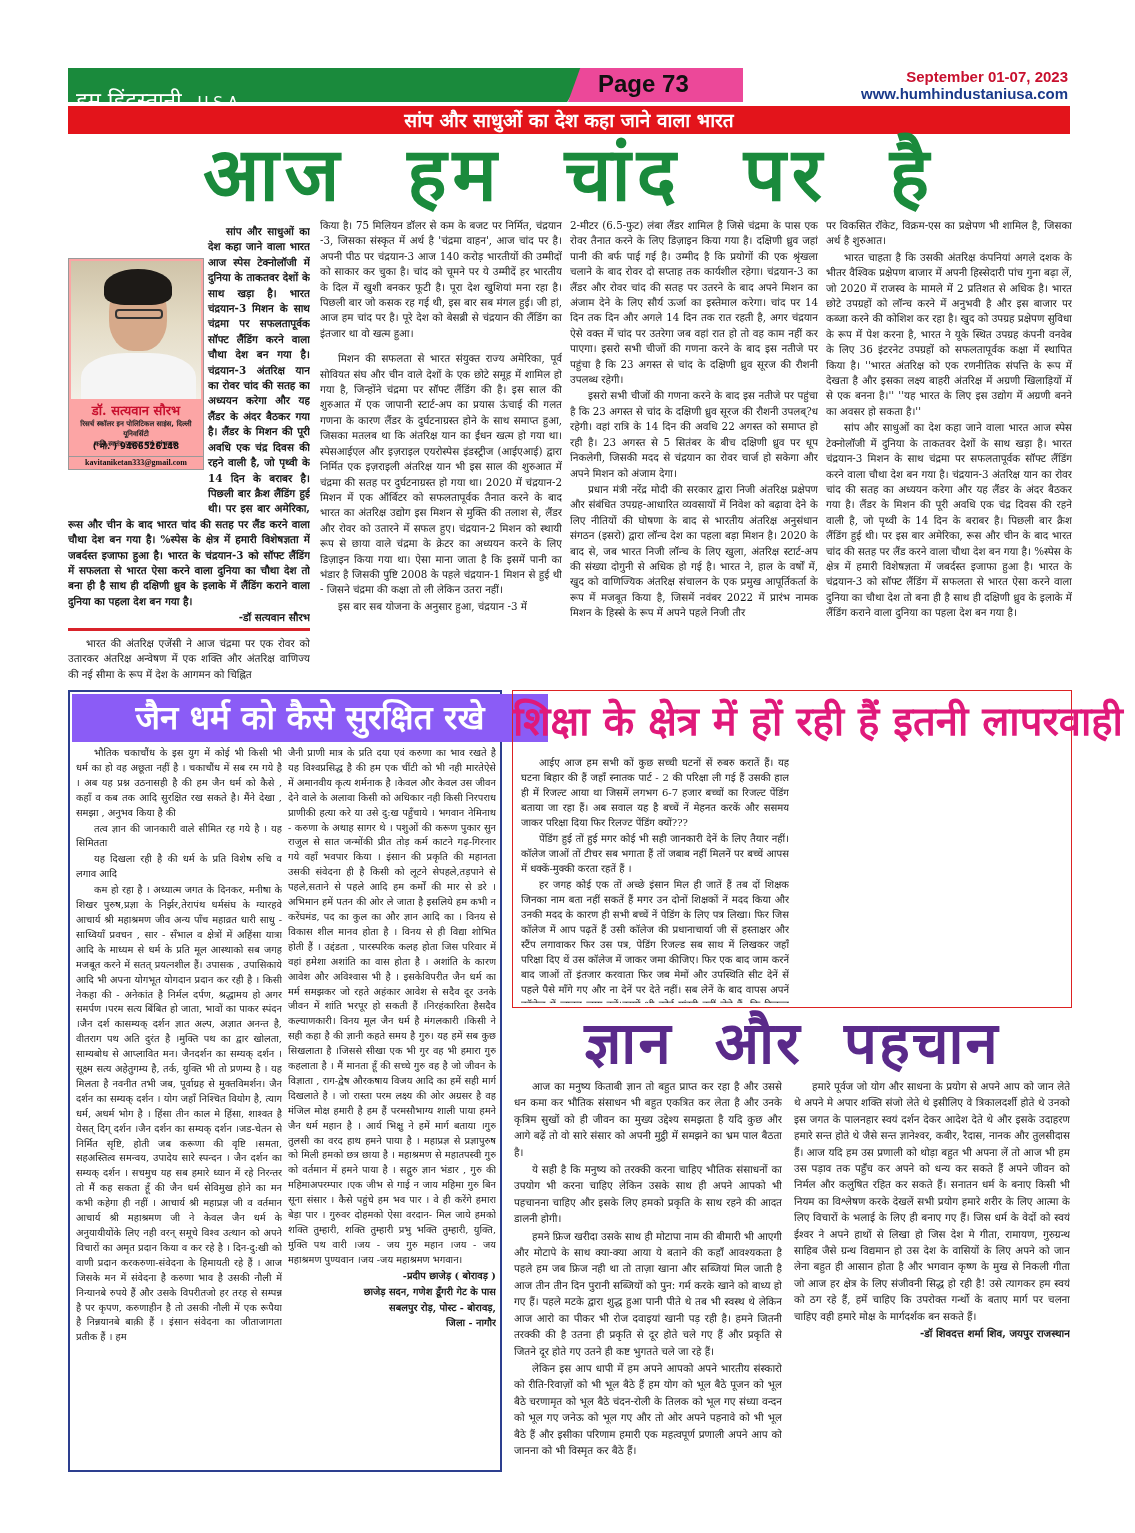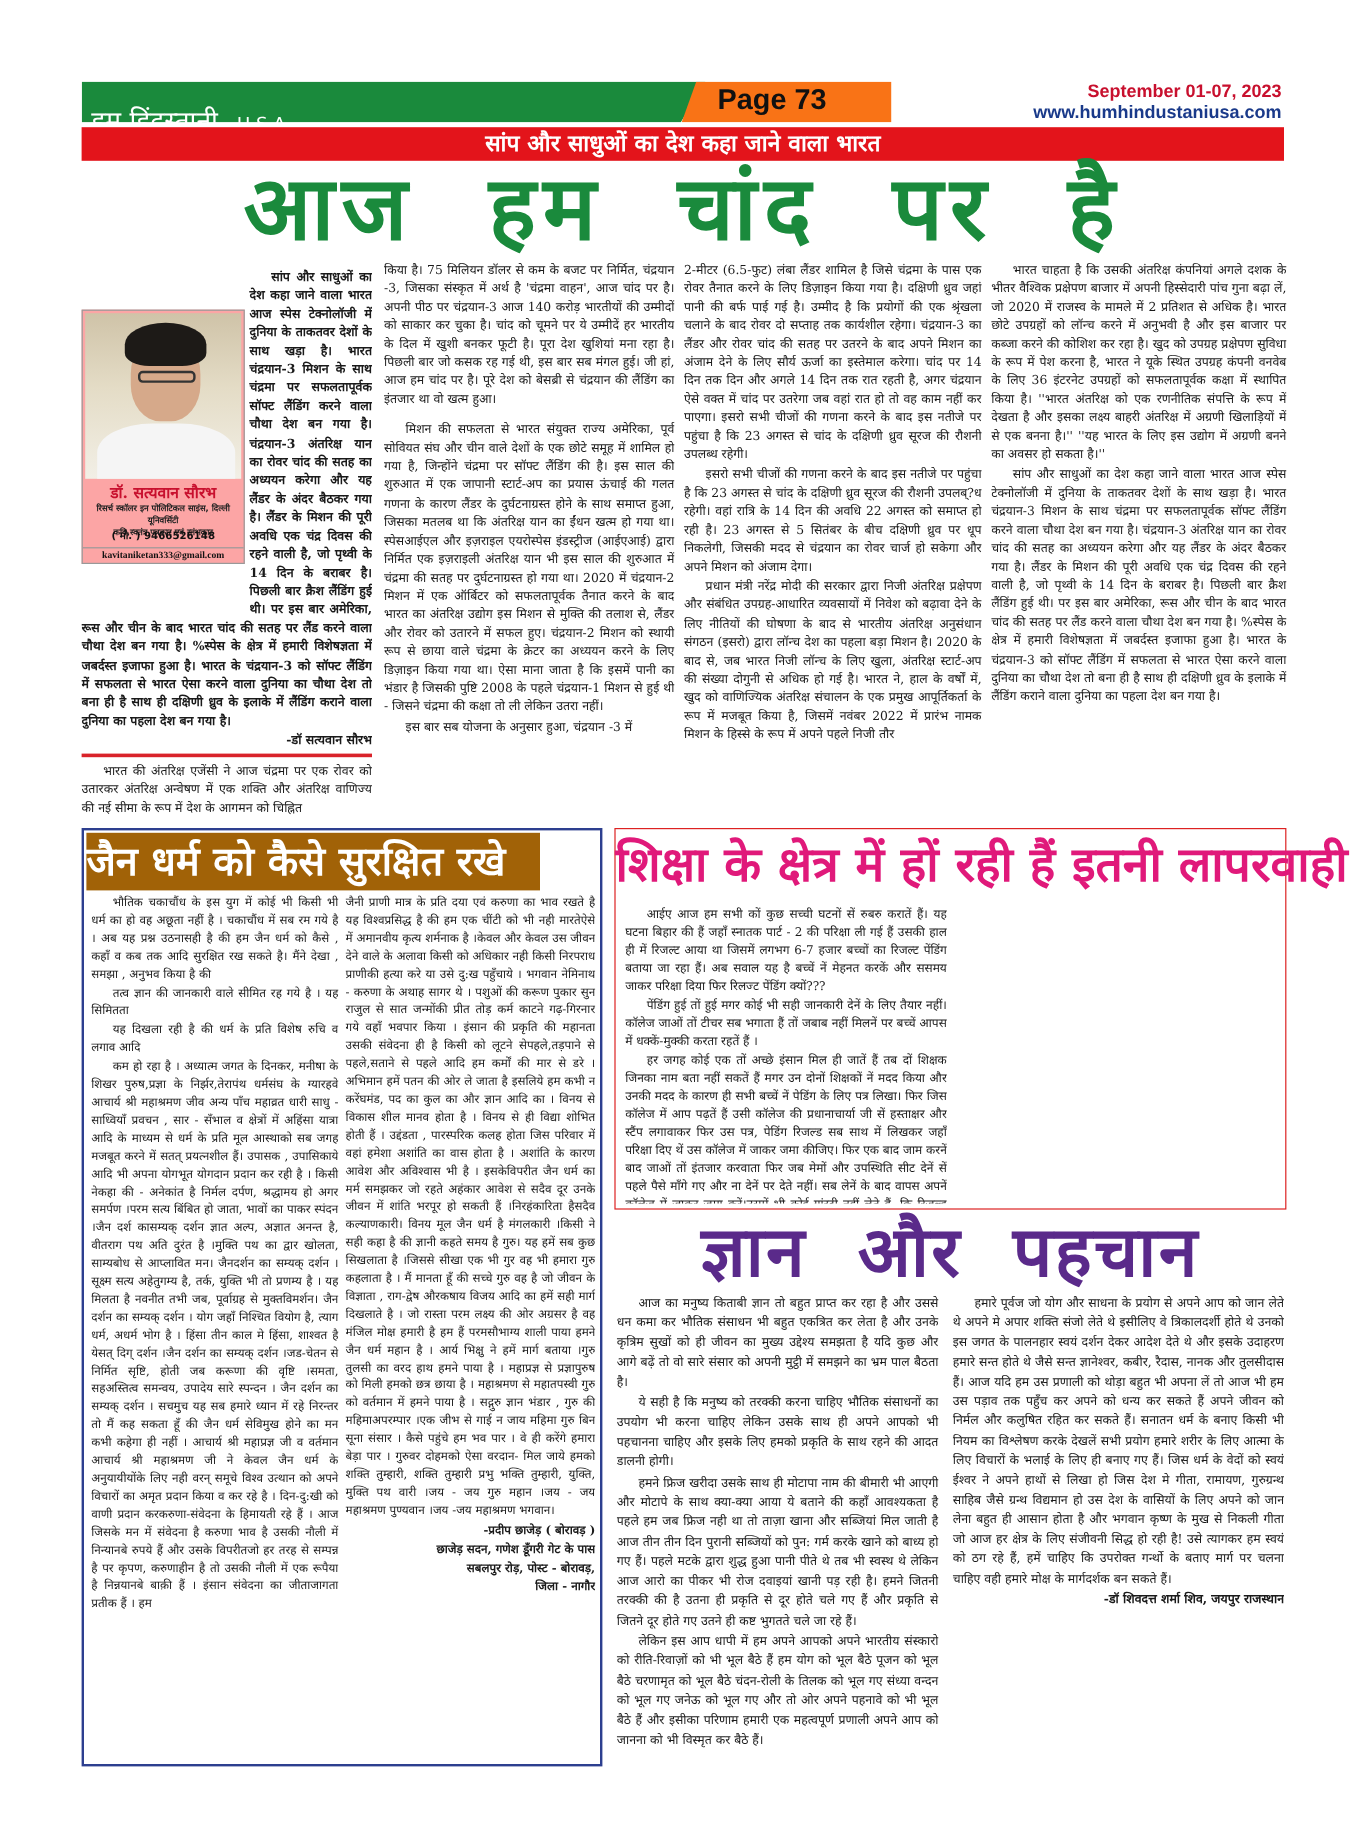--- a/index.html
+++ b/index.html
@@ -3,21 +3,21 @@
 <meta charset="utf-8">
 <style>
   * { box-sizing: border-box; margin: 0; padding: 0; }
   html, body { width: 1135px; height: 1533px; background: #ffffff; overflow: hidden; }
   body { position: relative; font-family: "DejaVu Sans", sans-serif; color: #111; }
 
   .masthead { position: absolute; left: 68px; top: 68px; width: 1000px; height: 34px; }
   .mast-green { position: absolute; left: 0; top: 0; width: 520px; height: 34px; background: #1a8a3c; clip-path: polygon(0 0, 100% 0, 96% 100%, 0 100%); }
   .mast-title { position: absolute; left: 8px; top: 16px; color: #fff; font-weight: normal; font-size: 22px; white-space: nowrap; }
   .mast-title .usa { font-size: 15px; margin-left: 2px; }
-  .mast-page { position: absolute; left: 500px; top: 0; width: 175px; height: 34px; background: #f97316; clip-path: polygon(7% 0, 100% 0, 100% 100%, 0 100%); }
+  .mast-page { position: absolute; left: 500px; top: 0; width: 175px; height: 34px; background: #ec4899; clip-path: polygon(7% 0, 100% 0, 100% 100%, 0 100%); }
   .mast-page span { position: absolute; left: 30px; top: 2px; font-weight: bold; font-size: 24px; color: #111; font-family: "Liberation Sans", sans-serif; }
   .mast-date { position: absolute; right: 0; top: 0; text-align: right; font-family: "Liberation Sans", sans-serif; font-weight: bold; font-size: 15px; line-height: 17px; }
   .mast-date .date { color: #c8102e; }
   .mast-date .url { color: #1a3a8a; }
 
   .red-banner { position: absolute; left: 68px; top: 106px; width: 1002px; height: 28px; background: #e3141b; color: #fff; text-align: center; font-weight: bold; font-size: 19px; line-height: 28px; }
 
   .main-headline { position: absolute; left: 68px; top: 134px; width: 1002px; height: 80px; color: #1a8a3c; font-weight: bold; font-size: 74px; line-height: 80px; letter-spacing: 6px; text-align: center; word-spacing: 30px; font-family: "DejaVu Sans", sans-serif; }
 
   .col { position: absolute; font-family: "DejaVu Serif", serif; font-size: 10.3px; line-height: 15.4px; text-align: justify; color: #1a1a1a; overflow: hidden; }
@@ -34,21 +34,21 @@
   .author-photo .glasses { position: absolute; left: 44px; top: 48px; width: 48px; height: 10px; border: 2px solid #333; border-radius: 4px; }
   .author-photo .shirt { position: absolute; left: 10px; top: 92px; width: 115px; height: 60px; background: #f5f5f5; border-radius: 40% 40% 0 0; }
   .author-name { position: absolute; left: 0; top: 142px; width: 134px; text-align: center; color: #c8102e; font-weight: bold; font-size: 13px; font-family: "DejaVu Serif", serif; }
   .author-role { position: absolute; left: 0; top: 160px; width: 134px; text-align: center; font-size: 7px; line-height: 10px; color: #222; font-weight: bold; }
   .author-mob { position: absolute; left: 0; top: 181px; width: 134px; text-align: center; font-size: 8.5px; font-weight: bold; }
   .author-email { position: absolute; left: 0; top: 197px; width: 134px; text-align: center; font-size: 8px; font-weight: bold; border-top: 1px solid #999; padding-top: 1px; font-family: "Liberation Serif", serif; }
 
   .red-rule { position: absolute; left: 68px; top: 628px; width: 242px; height: 3px; background: #d9232a; }
 
   .jain-box { position: absolute; left: 68px; top: 690px; width: 434px; height: 782px; border: 2px solid #2d3f8f; }
-  .jain-head { position: absolute; left: 2px; top: 2px; width: 378px; height: 48px; background: #a16207; color: #fff; font-weight: bold; font-size: 33px; line-height: 48px; white-space: nowrap; }
+  .jain-head { position: absolute; left: 2px; top: 2px; width: 476px; height: 48px; background: #8b5cf6; color: #fff; font-weight: bold; font-size: 33px; line-height: 48px; text-align: center; white-space: nowrap; }
 
   .shiksha-box { position: absolute; left: 512px; top: 690px; width: 560px; height: 318px; border: 1.5px solid #d22; }
   .shiksha-head { position: absolute; left: 0; top: 4px; width: 557px; height: 52px; color: #e0197a; font-weight: bold; font-size: 40px; line-height: 52px; text-align: center; white-space: nowrap; }
 
   .gyan-head { position: absolute; left: 512px; top: 1010px; width: 560px; height: 66px; color: #5a2a8a; font-weight: bold; font-size: 58px; line-height: 66px; text-align: center; word-spacing: 20px; letter-spacing: 2px; }
 </style>
 </head>
 <body>
 
 <div class="masthead">
@@ -104,20 +104,21 @@
   <p>इस बार सब योजना के अनुसार हुआ, चंद्रयान -3 में</p>
 </div>
 
 <div class="col" style="left:570px; top:218px; width:248px; height:468px;">
   <p class="noind">2-मीटर (6.5-फुट) लंबा लैंडर शामिल है जिसे चंद्रमा के पास एक रोवर तैनात करने के लिए डिज़ाइन किया गया है। दक्षिणी ध्रुव जहां पानी की बर्फ पाई गई है। उम्मीद है कि प्रयोगों की एक श्रृंखला चलाने के बाद रोवर दो सप्ताह तक कार्यशील रहेगा। चंद्रयान-3 का लैंडर और रोवर चांद की सतह पर उतरने के बाद अपने मिशन का अंजाम देने के लिए सौर्य ऊर्जा का इस्तेमाल करेगा। चांद पर 14 दिन तक दिन और अगले 14 दिन तक रात रहती है, अगर चंद्रयान ऐसे वक्त में चांद पर उतरेगा जब वहां रात हो तो वह काम नहीं कर पाएगा। इसरो सभी चीजों की गणना करने के बाद इस नतीजे पर पहुंचा है कि 23 अगस्त से चांद के दक्षिणी ध्रुव सूरज की रौशनी उपलब्ध रहेगी।</p>
   <p>इसरो सभी चीजों की गणना करने के बाद इस नतीजे पर पहुंचा है कि 23 अगस्त से चांद के दक्षिणी ध्रुव सूरज की रौशनी उपलब्?ध रहेगी। वहां रात्रि के 14 दिन की अवधि 22 अगस्त को समाप्त हो रही है। 23 अगस्त से 5 सितंबर के बीच दक्षिणी ध्रुव पर धूप निकलेगी, जिसकी मदद से चंद्रयान का रोवर चार्ज हो सकेगा और अपने मिशन को अंजाम देगा।</p>
   <p>प्रधान मंत्री नरेंद्र मोदी की सरकार द्वारा निजी अंतरिक्ष प्रक्षेपण और संबंधित उपग्रह-आधारित व्यवसायों में निवेश को बढ़ावा देने के लिए नीतियों की घोषणा के बाद से भारतीय अंतरिक्ष अनुसंधान संगठन (इसरो) द्वारा लॉन्च देश का पहला बड़ा मिशन है। 2020 के बाद से, जब भारत निजी लॉन्च के लिए खुला, अंतरिक्ष स्टार्ट-अप की संख्या दोगुनी से अधिक हो गई है। भारत ने, हाल के वर्षों में, खुद को वाणिज्यिक अंतरिक्ष संचालन के एक प्रमुख आपूर्तिकर्ता के रूप में मजबूत किया है, जिसमें नवंबर 2022 में प्रारंभ नामक मिशन के हिस्से के रूप में अपने पहले निजी तौर</p>
 </div>
 
 <div class="col" style="left:826px; top:218px; width:246px; height:468px;">
+  <p class="noind">पर विकसित रॉकेट, विक्रम-एस का प्रक्षेपण भी शामिल है, जिसका अर्थ है शुरुआत।</p>
   <p>भारत चाहता है कि उसकी अंतरिक्ष कंपनियां अगले दशक के भीतर वैश्विक प्रक्षेपण बाजार में अपनी हिस्सेदारी पांच गुना बढ़ा लें, जो 2020 में राजस्व के मामले में 2 प्रतिशत से अधिक है। भारत छोटे उपग्रहों को लॉन्च करने में अनुभवी है और इस बाजार पर कब्जा करने की कोशिश कर रहा है। खुद को उपग्रह प्रक्षेपण सुविधा के रूप में पेश करना है, भारत ने यूके स्थित उपग्रह कंपनी वनवेब के लिए 36 इंटरनेट उपग्रहों को सफलतापूर्वक कक्षा में स्थापित किया है। ''भारत अंतरिक्ष को एक रणनीतिक संपत्ति के रूप में देखता है और इसका लक्ष्य बाहरी अंतरिक्ष में अग्रणी खिलाड़ियों में से एक बनना है।'' ''यह भारत के लिए इस उद्योग में अग्रणी बनने का अवसर हो सकता है।''</p>
   <p>सांप और साधुओं का देश कहा जाने वाला भारत आज स्पेस टेक्नोलॉजी में दुनिया के ताकतवर देशों के साथ खड़ा है। भारत चंद्रयान-3 मिशन के साथ चंद्रमा पर सफलतापूर्वक सॉफ्ट लैंडिंग करने वाला चौथा देश बन गया है। चंद्रयान-3 अंतरिक्ष यान का रोवर चांद की सतह का अध्ययन करेगा और यह लैंडर के अंदर बैठकर गया है। लैंडर के मिशन की पूरी अवधि एक चंद्र दिवस की रहने वाली है, जो पृथ्वी के 14 दिन के बराबर है। पिछली बार क्रैश लैंडिंग हुई थी। पर इस बार अमेरिका, रूस और चीन के बाद भारत चांद की सतह पर लैंड करने वाला चौथा देश बन गया है। %स्पेस के क्षेत्र में हमारी विशेषज्ञता में जबर्दस्त इजाफा हुआ है। भारत के चंद्रयान-3 को सॉफ्ट लैंडिंग में सफलता से भारत ऐसा करने वाला दुनिया का चौथा देश तो बना ही है साथ ही दक्षिणी ध्रुव के इलाके में लैंडिंग कराने वाला दुनिया का पहला देश बन गया है।</p>
 </div>
 
 <div class="jain-box">
   <div class="jain-head">जैन धर्म को कैसे सुरक्षित रखे</div>
   <div class="col" style="left:6px; top:54px; width:206px; height:722px; font-size:9.8px; line-height:14.9px;">
     <p>भौतिक चकाचौंध के इस युग में कोई भी किसी भी धर्म का हो वह अछूता नहीं है । चकाचौंध में सब रम गये है । अब यह प्रश्न उठनासही है की हम जैन धर्म को कैसे , कहाँ व कब तक आदि सुरक्षित रख सकते है। मैंने देखा , समझा , अनुभव किया है की</p>
     <p>तत्व ज्ञान की जानकारी वाले सीमित रह गये है । यह सिमितता</p>
     <p>यह दिखला रही है की धर्म के प्रति विशेष रुचि व लगाव आदि</p>

